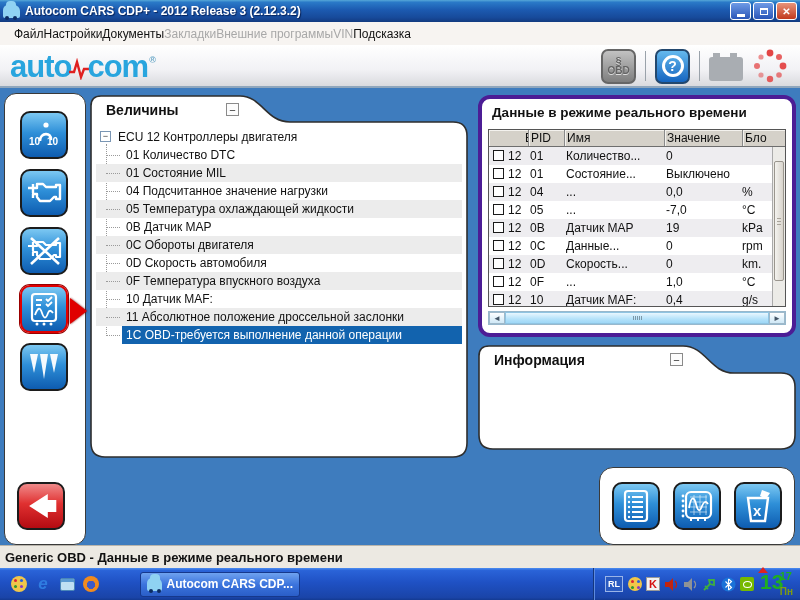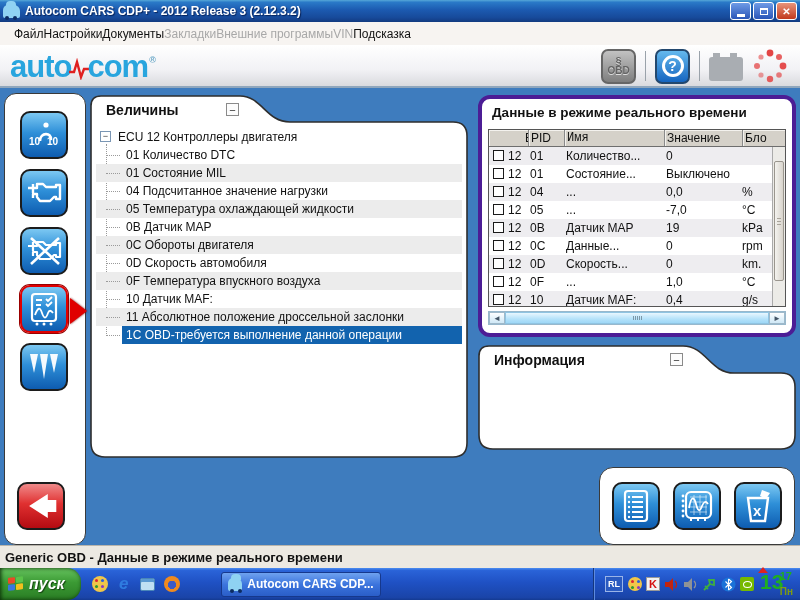--- a/index.html
+++ b/index.html
@@ -280,21 +280,21 @@
         <div class="tree-row child selected">1C OBD-требуется выполнение данной операции</div>
       </div>
   </div>
 
   <div class="data-panel">
     <span class="data-title">Данные в режиме реального времени</span>
     <div class="table-wrap">
       <div class="thead" id="thead">
           <span class="th" style="width: 40px; padding-left: 36px;">ECU</span>
           <span class="th" style="width: 36px;">PID</span>
-          <span class="th" style="width: 100px; font-family: Liberation Mono, monospace;">Имя</span>
+          <span class="th" style="width: 100px;">Имя</span>
           <span class="th" style="width: 78px;">Значение</span>
           <span class="th" style="width: 48px; flex: 1 1 0%; border-right: none;">Бло</span>
         </div>
       <div id="tbody">
           <div class="trow stripe">
             <span class="cb"></span>
             <span class="c-ecu">12</span>
             <span class="c-pid">01</span>
             <span class="c-name">Количество...</span>
             <span class="c-val">0</span>
@@ -422,29 +422,20 @@
         <text x="13" y="28" fill="#fff" font-size="15" font-weight="bold" font-family="Liberation Sans">x</text>
       </svg>
     </span>
   </div>
 
   <div class="statusbar">
     <span>Generic OBD - Данные в режиме реального времени</span>
   </div>
 
   <div class="taskbar">
-    <div class="startbtn">
-      <span class="flag">
-        <i style="background:#e84b27"></i>
-          <i style="background:#5bc24a"></i>
-          <i style="background:#3a77e0"></i>
-          <i style="background:#f2c01e"></i>
-      </span>
-      <span class="lbl">пуск</span>
-    </div>
     <div class="ql">
       <span class="qlicon">
           <span class="palette"></span>
         </span>
       <span class="qlicon">
           <span class="ie-e">e</span>
         </span>
       <span class="qlicon">
           <span class="msn-win"></span>
         </span>

